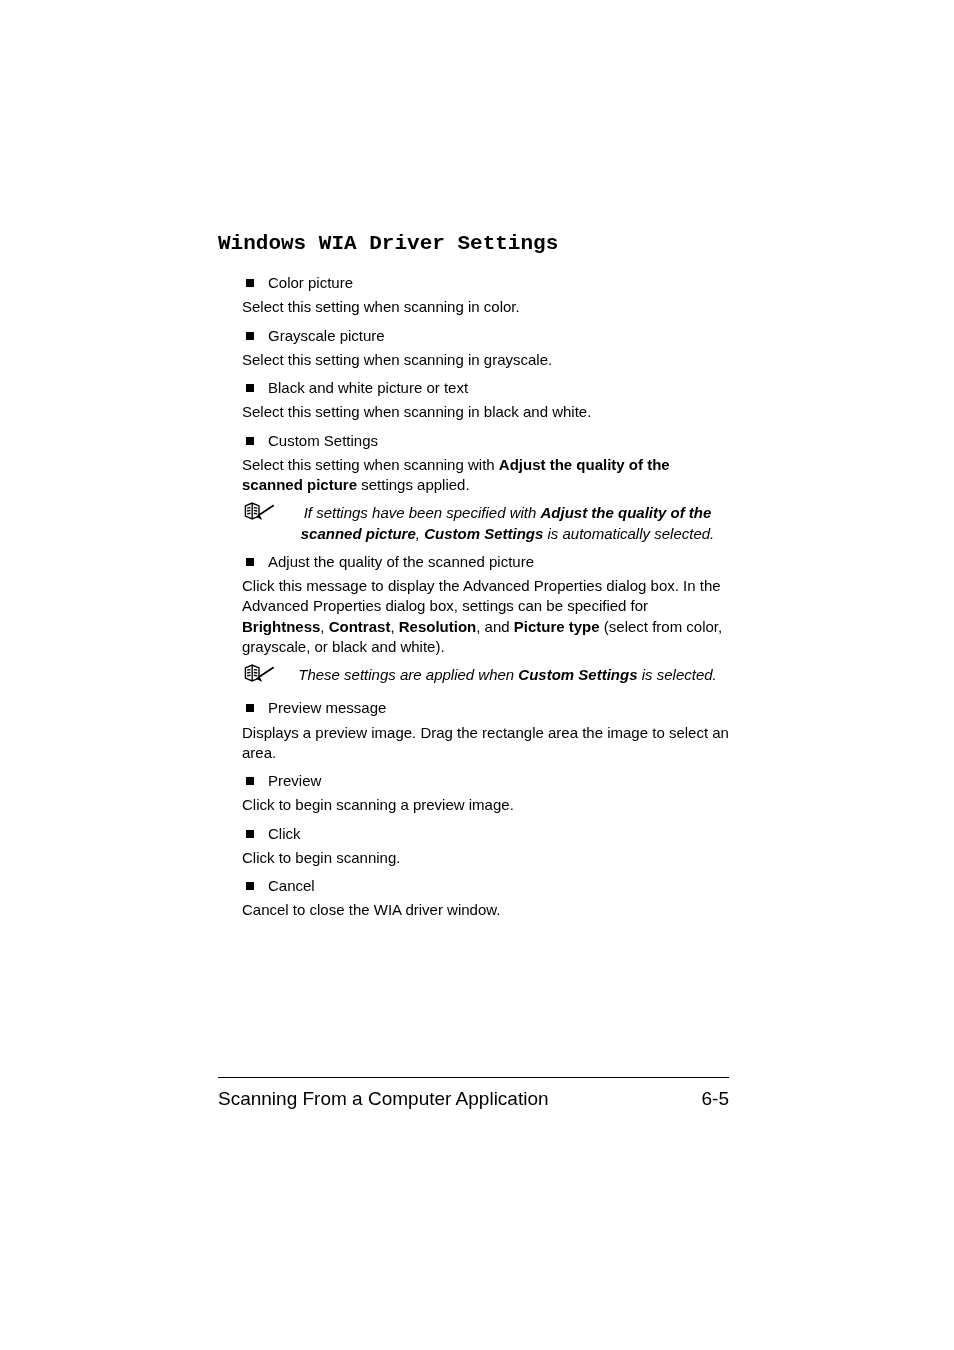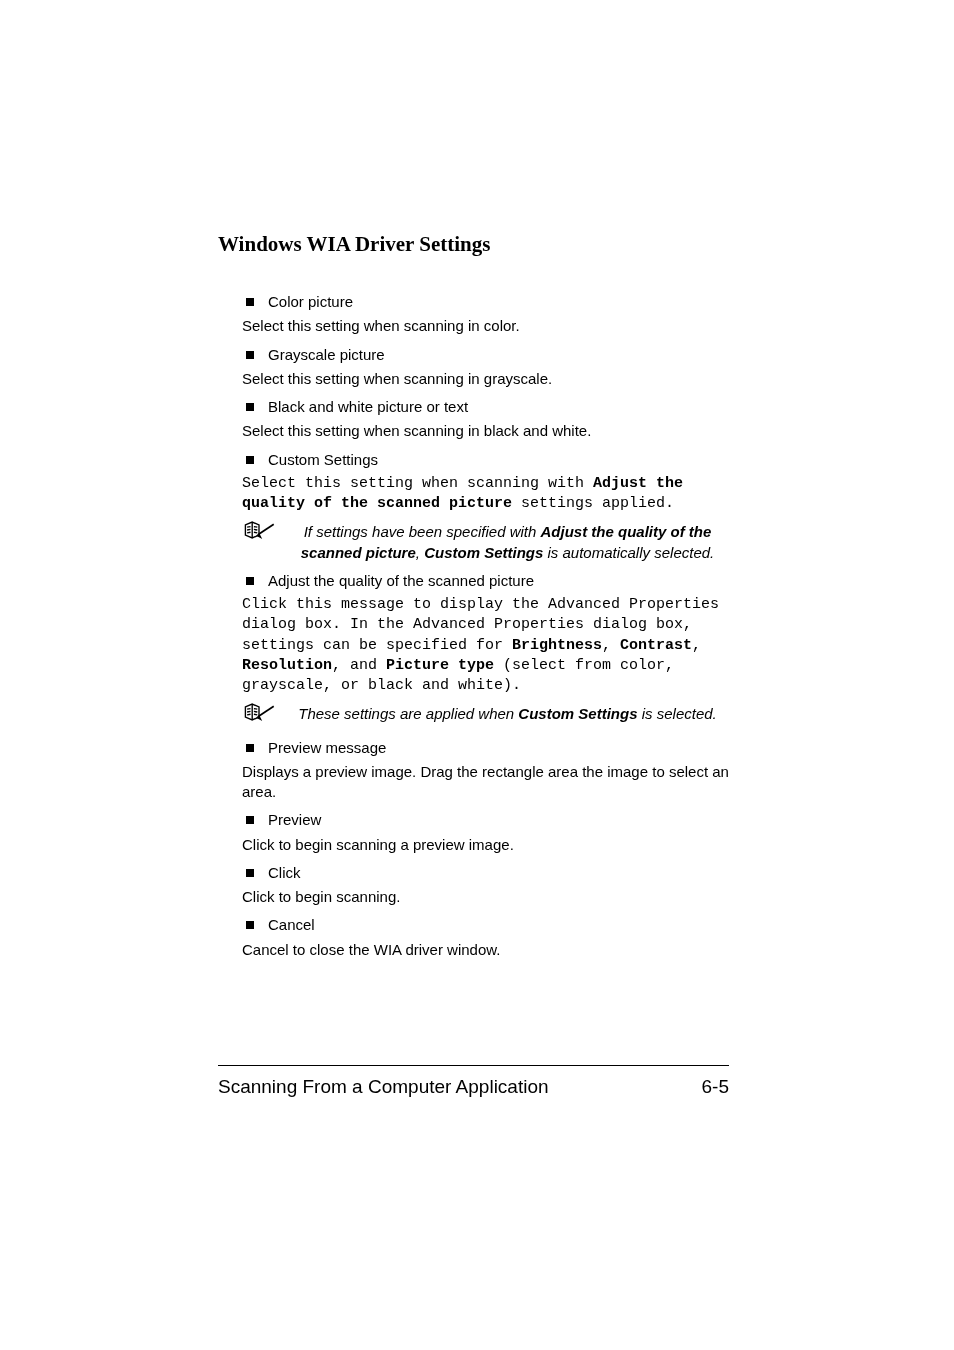--- a/index.html
+++ b/index.html
@@ -14,22 +14,22 @@
   .page {
     position: relative;
     width: 954px;
     height: 1350px;
     box-sizing: border-box;
     padding: 232px 225px 0 218px;
   }
   h2.section-heading {
     font-size: 21px;
     font-weight: bold;
-    margin: 0 0 35px 0;
-    font-family: Liberation Serif, serif;
+    margin: 0 0 18px 0;
+    font-family: Liberation Mono, monospace;
   }
   .content {
     font-size: 15px;
     line-height: 1.35;
   }
   .bullet-row {
     display: flex;
     align-items: center;
     margin: 2px 0 4px 28px;
     text-align: right;
@@ -56,28 +56,27 @@
     top: -2px;
   }
   .note-text {
     font-style: italic;
     flex: 1 1 auto;
     text-align: center;
   }
   .note-text .bold { font-weight: bold; font-style: italic; }
   .para {
     margin: 2px 0 8px 24px;
-    font-family: Liberation Mono, monospace;
   }
   .bold { font-weight: bold; }
   .footer {
     position: absolute;
     left: 218px;
     right: 225px;
-    bottom: 252px;
+    bottom: 240px;
   }
   .footer-rule {
     border-top: 1px solid #000;
     margin-bottom: 10px;
   }
   .footer-line {
     display: flex;
     justify-content: space-between;
     font-size: 19px;
     font-family: Arial, Helvetica, sans-serif;

